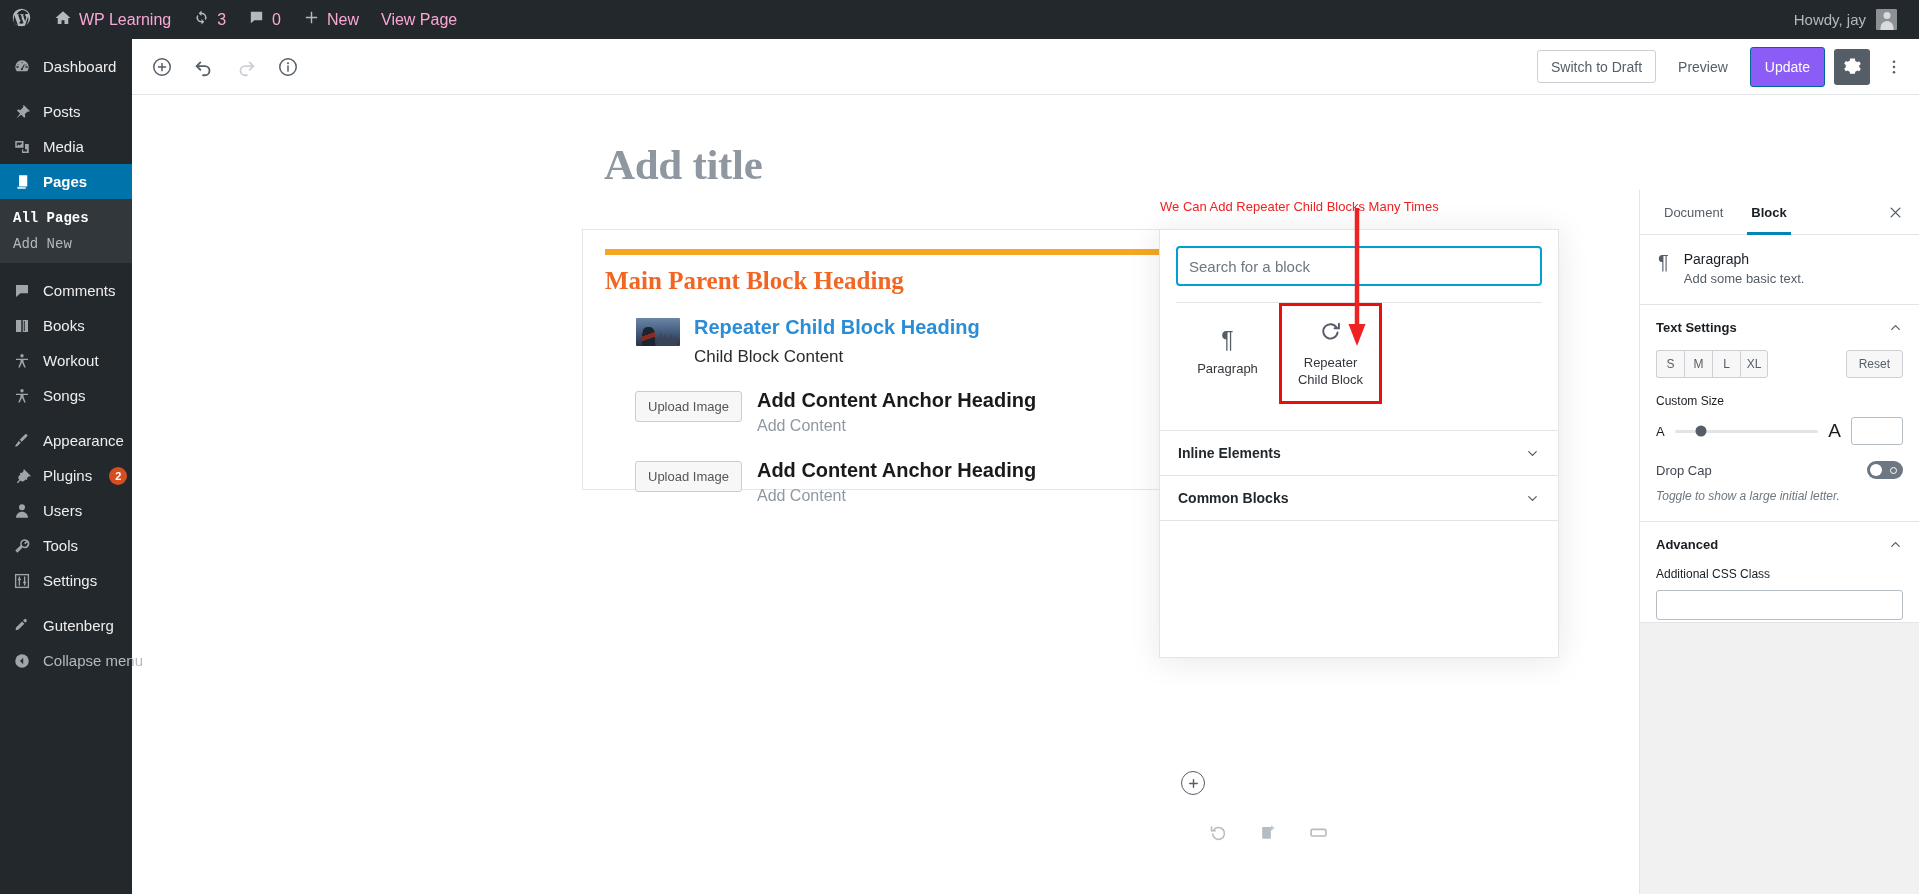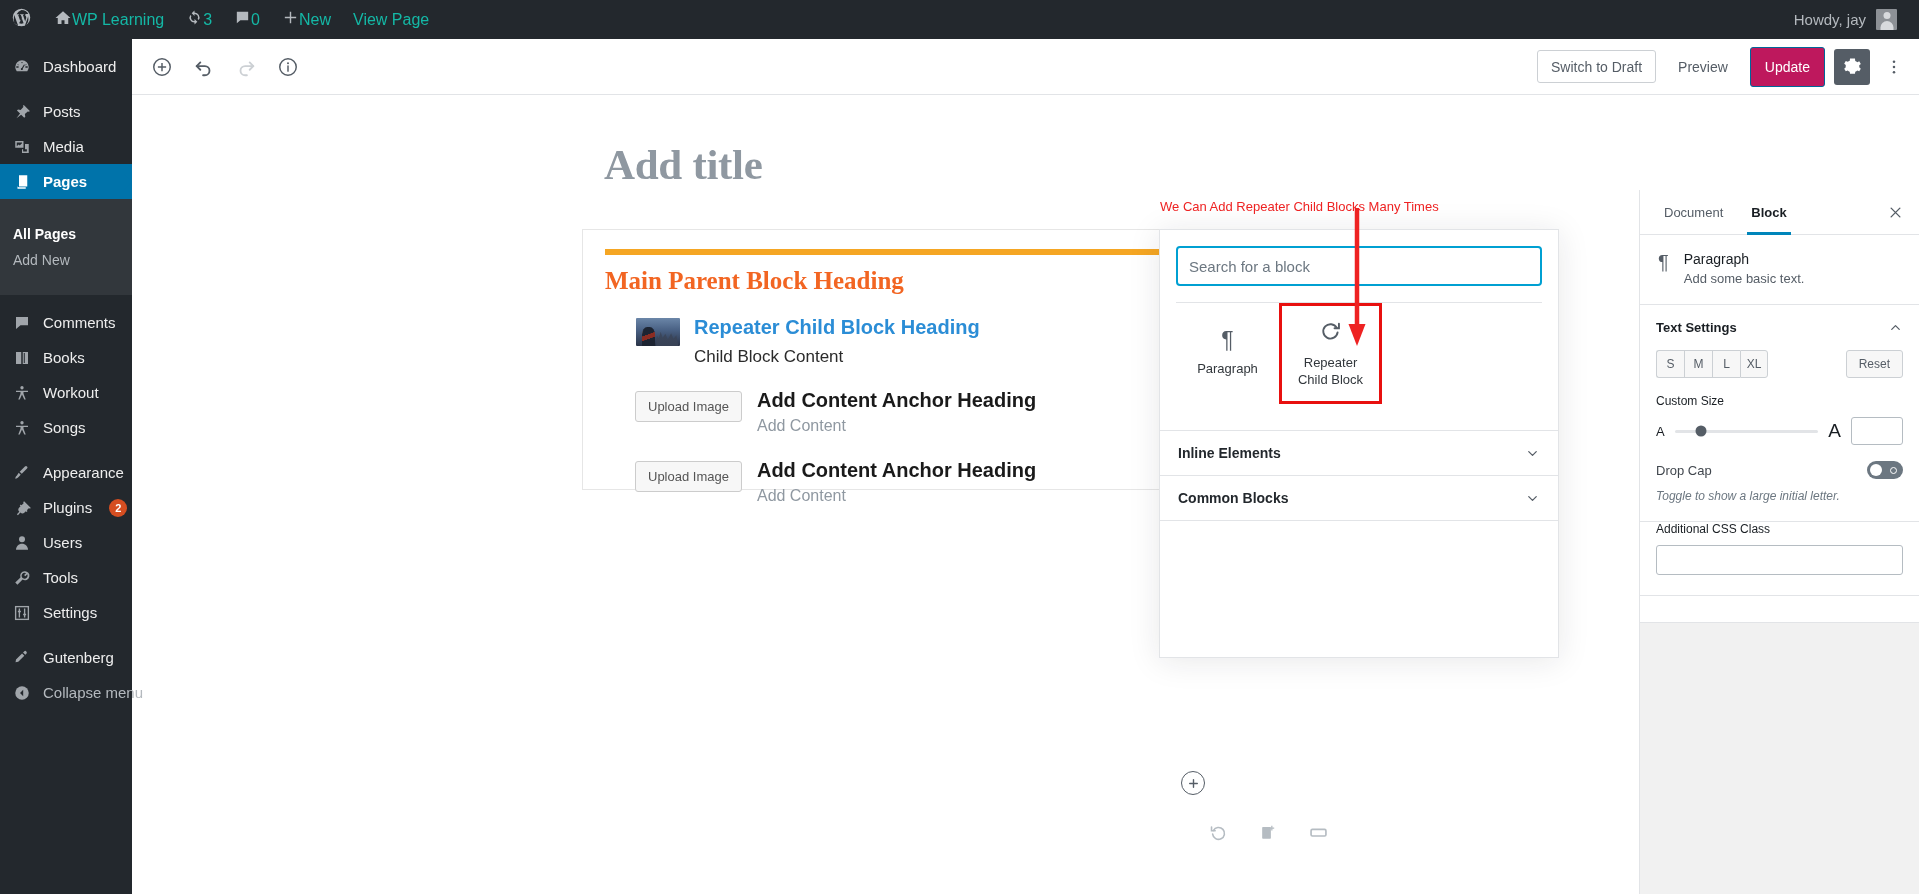--- a/index.html
+++ b/index.html
@@ -14,23 +14,23 @@
   #adminbar {
     position: absolute; top: 0; left: 0;
     width: 1919px; height: 39px;
     background: #23282d;
     display: flex; align-items: center;
     color: #b4b9be;
     font-size: 16px;
     z-index: 60;
   }
   .ab-item {
-    display: flex; align-items: center; 
+    display: flex; align-items: center; gap: 7px;
     height: 39px; padding: 0 11px;
-    color: #14b8a6; white-space: nowrap;
+    color: #f9a8d4; white-space: nowrap;
   }
   .ab-spacer { flex: 1; }
   .ab-right { display: flex; align-items: center; padding-right: 22px; gap: 10px; }
   .ab-avatar {
     width: 21px; height: 21px; background: #8d9196;
     border-radius: 1px; position: relative; overflow: hidden;
   }
   .ab-avatar::before {
     content: ""; position: absolute; left: 50%; top: 3px;
     transform: translateX(-50%);
@@ -63,21 +63,21 @@
   .menu-item.current {
     background: #0073aa; color: #fff; font-weight: 600;
   }
   .menu-item.current .mi-icon { color: #fff; }
   .menu-item.current::after {
     content: ""; position: absolute; right: -8px; top: 50%;
     transform: translateY(-50%);
     border: 8px solid transparent; border-left-color: #0073aa;
   }
   .menu-sep { height: 10px; }
-  .submenu { background: #32373c; padding: 22px 0; }
+  .submenu { background: #32373c; padding: 6px 0; font-family: Liberation Mono, monospace; }
   .submenu-item {
     display: block; padding: 5px 11px 5px 13px;
     font-size: 14px; color: #b4b9be;
   }
   .submenu-item.current { color: #fff; font-weight: 700; }
   .badge-count {
     background: #d54e21; color: #fff;
     border-radius: 10px; font-size: 11px; font-weight: 700;
     min-width: 18px; height: 18px;
     display: inline-flex; align-items: center; justify-content: center;
@@ -108,21 +108,21 @@
     height: 33px; padding: 0 13px; border-radius: 3px;
     font-size: 14px; line-height: 1;
     display: flex; align-items: center;
   }
   .btn-link {
     background: none; border: none; color: #555d66;
     height: 33px; padding: 0 13px; font-size: 14px;
     display: flex; align-items: center;
   }
   .btn-primary {
-    background: #be185d; border: 1px solid #006799; color: #fff;
+    background: #8b5cf6; border: 1px solid #006799; color: #fff;
     height: 40px; padding: 0 14px; border-radius: 3px;
     font-size: 14px; font-weight: 400; line-height: 1;
     display: flex; align-items: center;
   }
   .btn-gear {
     width: 36px; height: 36px; background: #555d66; color: #fff;
     border: none; border-radius: 3px;
     display: flex; align-items: center; justify-content: center;
   }
   .btn-dots {
@@ -750,20 +750,28 @@
         <div class="toggle-row">
           <span>Drop Cap</span>
           <span class="toggle"></span>
         </div>
         <div class="help-text">Toggle to show a large initial letter.</div>
       </div>
     </div>
 
 
     <div class="ss-section">
+      <div class="ss-section-hdr">
+        <span>Advanced</span>
+        <span class="chev">
+          <svg width="15" height="15" viewBox="0 0 24 24" fill="none" stroke="currentColor" stroke-width="2" stroke-linecap="round" stroke-linejoin="round">
+              <path d="M6 15l6-6 6 6"></path>
+            </svg>
+        </span>
+      </div>
       <div class="ss-section-body">
         <div class="field-label">Additional CSS Class</div>
         <input class="css-input" type="text" value="" style="">
       </div>
     </div>
 
     <div id="ss-filler"></div>
   </div>
 
 </div>

